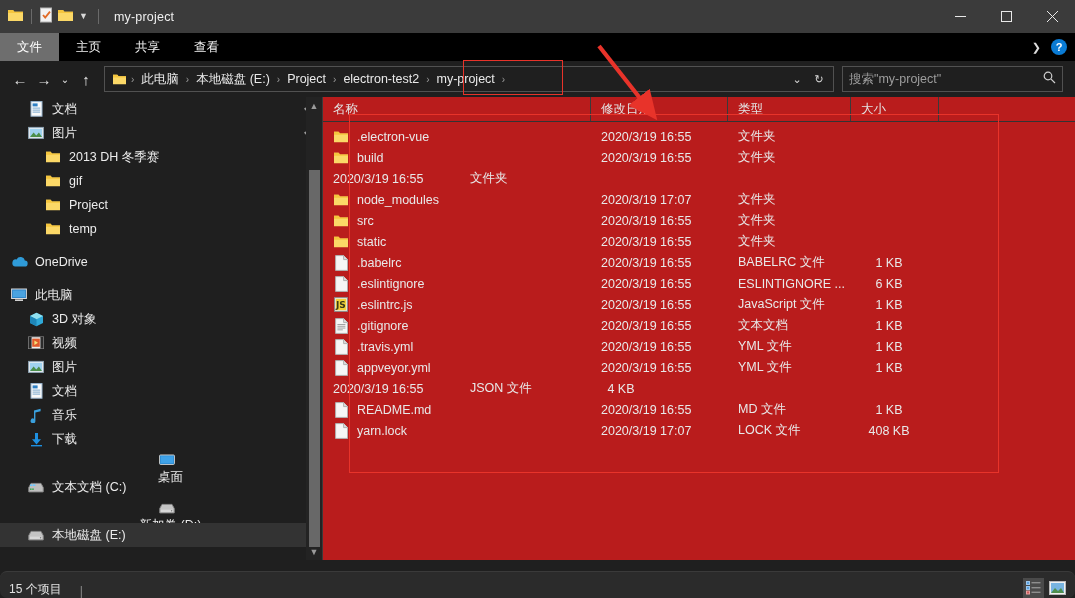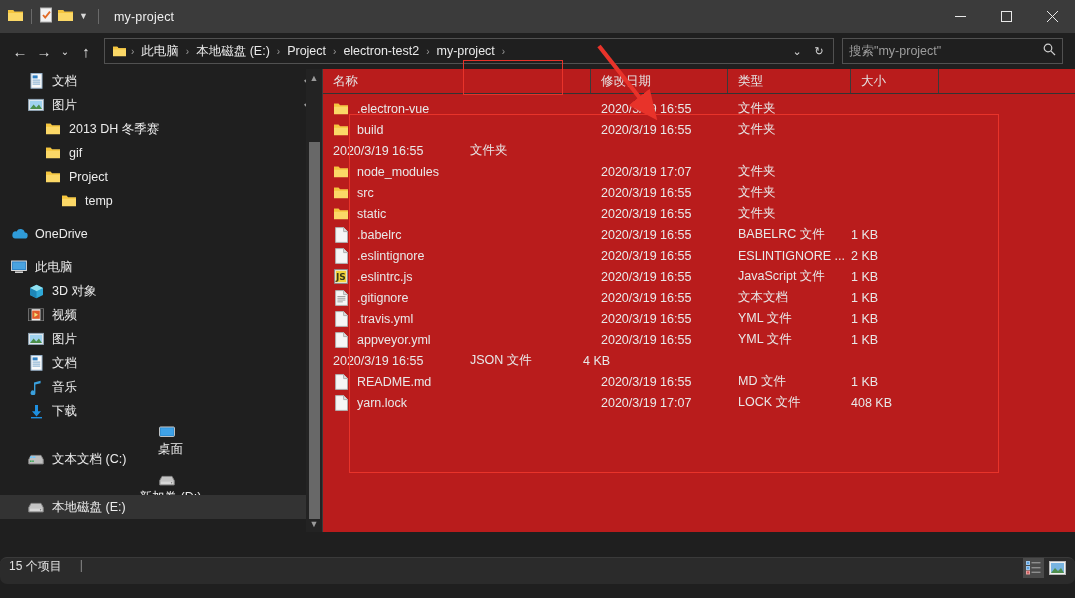--- a/index.html
+++ b/index.html
@@ -72,26 +72,26 @@
   .c-type{width:123px;}
   .c-size{width:88px;}
   .c-tail{width:40px;border-right:none;}
 
   .rows{padding-top:4px;}
   .row{height:21px;display:flex;align-items:center;}
   .cell{font-size:12.5px;color:#e8e8e8;box-sizing:border-box;white-space:nowrap;overflow:hidden;}
   .cell-name{width:268px;display:flex;align-items:center;padding-left:10px;}
   .cell-date{width:137px;padding-left:10px;}
   .cell-type{width:123px;padding-left:10px;}
-  .cell-size{width:88px;padding-right:12px;text-align:left;}
+  .cell-size{width:88px;padding-right:12px;text-align:center;}
   .fico{width:16px;height:16px;margin-right:8px;flex:0 0 16px;display:flex;align-items:center;justify-content:center;}
 
   
-  .statusbar{position:absolute;left:0;bottom:14px;width:1075px;height:26px;background:#2b2b2b;
-             border-top:1px solid #3a3a3a;display:flex;align-items:flex-start;border-radius:7px;}
+  .statusbar{position:absolute;left:0;bottom:0;width:1075px;height:26px;background:#2b2b2b;
+             border-top:1px solid #3a3a3a;display:flex;align-items:flex-end;border-radius:7px;}
   .status-text{font-size:12px;color:#e0e0e0;padding-left:9px;}
   .status-sep{margin-left:9px;color:#8a8a8a;}
   .view-btns{margin-left:auto;display:flex;align-items:center;gap:3px;padding-right:7px;}
   .vbtn{width:21px;height:20px;display:flex;align-items:center;justify-content:center;}
   .vbtn.active{background:#4a4a4a;}
 
   
   .anno{position:absolute;pointer-events:none;}
   .anno-rect{border:1.6px solid #e8332a;}
   .anno-arrow{left:595px;top:42px;}
@@ -139,20 +139,30 @@
       </div>
       <div class="wc">
         <svg width="11" height="11" viewBox="0 0 11 11">
             <line x1="0" y1="0" x2="11" y2="11" stroke="#e8e8e8" stroke-width="1"></line>
             <line x1="11" y1="0" x2="0" y2="11" stroke="#e8e8e8" stroke-width="1"></line>
           </svg>
       </div>
     </div>
   </div>
 
+  <div class="ribbon">
+    <div class="rtab active">文件</div>
+    <div class="rtab">主页</div>
+    <div class="rtab">共享</div>
+    <div class="rtab">查看</div>
+    <div class="ribbon-right">
+      <span class="chev">❯</span>
+      <span class="helpbtn">?</span>
+    </div>
+  </div>
 
   <div class="navbar">
     <div class="navbtn">←</div>
     <div class="navbtn">→</div>
     <div class="navbtn small">⌄</div>
     <div class="navbtn">↑</div>
 
     <div class="addrbar">
       <span class="crumb" style="padding:0 3px;">
         <svg width="15" height="13" viewBox="0 0 17 15">
@@ -240,21 +250,21 @@
           </div>
           <div class="sb-item" style="padding-left: 44px;">
             <span class="sb-ico">
               <svg width="16" height="14" viewBox="0 0 17 15">
                 <path d="M1 2h5l1.4 1.8H16V13H1z" fill="#fbd867"></path>
                 <path d="M1 2h5l1.4 1.8H16v1.3H1z" fill="#f5c53d"></path>
               </svg>
             </span>
             <span class="sb-label">Project</span>
           </div>
-          <div class="sb-item" style="padding-left: 60px; text-align: right;">
+          <div class="sb-item" style="padding-left: 44px; text-align: right;">
             <span class="sb-ico">
               <svg width="16" height="14" viewBox="0 0 17 15">
                 <path d="M1 2h5l1.4 1.8H16V13H1z" fill="#fbd867"></path>
                 <path d="M1 2h5l1.4 1.8H16v1.3H1z" fill="#f5c53d"></path>
               </svg>
             </span>
             <span class="sb-label">temp</span>
           </div>
           <div class="sb-gap"></div>
           <div class="sb-item" style="padding-left: 10px;">
@@ -496,21 +506,21 @@
               <span class="fico">
                 <svg width="13" height="16" viewBox="0 0 13 16">
                   <path d="M0.6 0.6h8l4 4v10.8H0.6z" fill="#f6f6f6" stroke="#b0b0b0"></path>
                   <path d="M8.6 0.6v4h4" fill="#dcdcdc" stroke="#b0b0b0"></path>
                 </svg>
               </span>
               <span>.eslintignore</span>
             </div>
             <div class="cell cell-date">2020/3/19 16:55</div>
             <div class="cell cell-type">ESLINTIGNORE ...</div>
-            <div class="cell cell-size">2 KB</div>
+            <div class="cell cell-size">6 KB</div>
           </div>
           <div class="row">
             <div class="cell cell-name">
               <span class="fico">
                 <svg width="14" height="15" viewBox="0 0 14 15">
                   <rect x="0.6" y="0.6" width="12.8" height="13.8" fill="#f2f2f2" stroke="#8a8a8a"></rect>
                   <rect x="1.8" y="1.8" width="10.4" height="11.4" fill="#f2d23a"></rect>
                   <text x="6.9" y="11" font-family="DejaVu Sans, sans-serif" font-size="9" font-weight="bold" fill="#3a3a1a" text-anchor="middle">JS</text>
                 </svg>
               </span>

